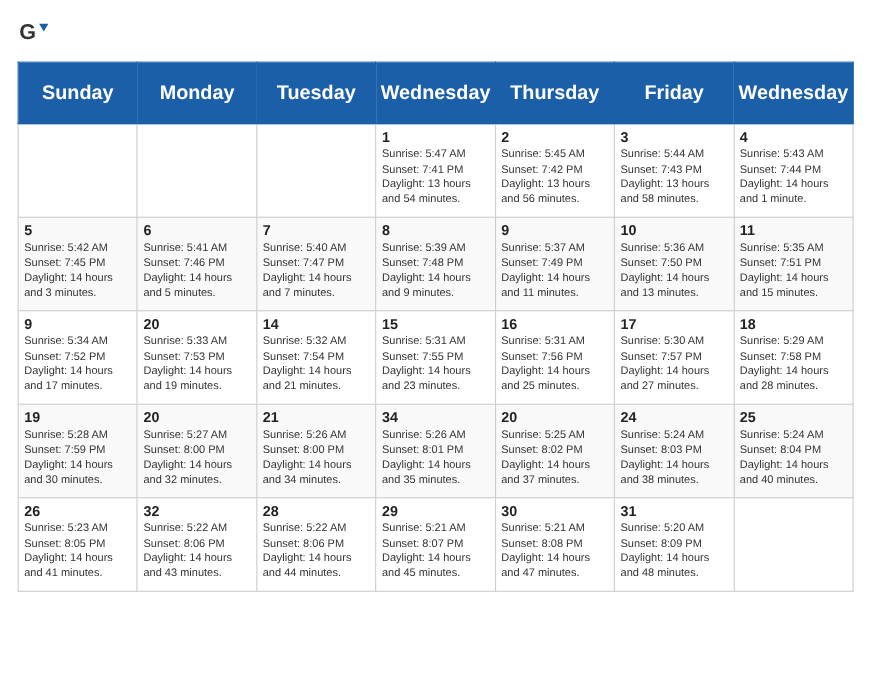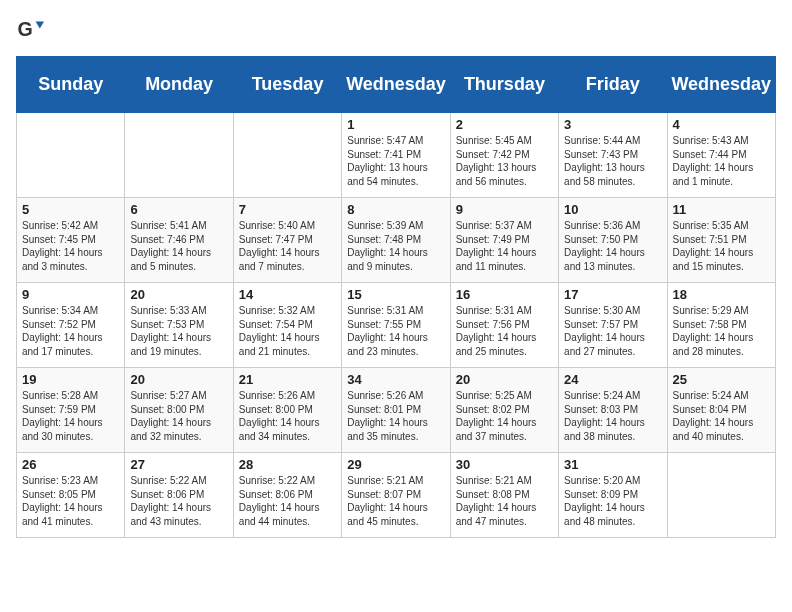--- a/index.html
+++ b/index.html
@@ -238,21 +238,21 @@
           <span class="date-num">25</span>
           <div class="cell-text">Sunrise: 5:24 AM<br>Sunset: 8:04 PM<br>Daylight: 14 hours<br>and 40 minutes.</div>
         </td>
       </tr>
       <tr>
         <td>
           <span class="date-num">26</span>
           <div class="cell-text">Sunrise: 5:23 AM<br>Sunset: 8:05 PM<br>Daylight: 14 hours<br>and 41 minutes.</div>
         </td>
         <td>
-          <span class="date-num">27</span>
+          <span class="date-num">32</span>
           <div class="cell-text">Sunrise: 5:22 AM<br>Sunset: 8:06 PM<br>Daylight: 14 hours<br>and 43 minutes.</div>
         </td>
         <td>
           <span class="date-num">28</span>
           <div class="cell-text">Sunrise: 5:22 AM<br>Sunset: 8:06 PM<br>Daylight: 14 hours<br>and 44 minutes.</div>
         </td>
         <td>
           <span class="date-num">29</span>
           <div class="cell-text">Sunrise: 5:21 AM<br>Sunset: 8:07 PM<br>Daylight: 14 hours<br>and 45 minutes.</div>
         </td>

